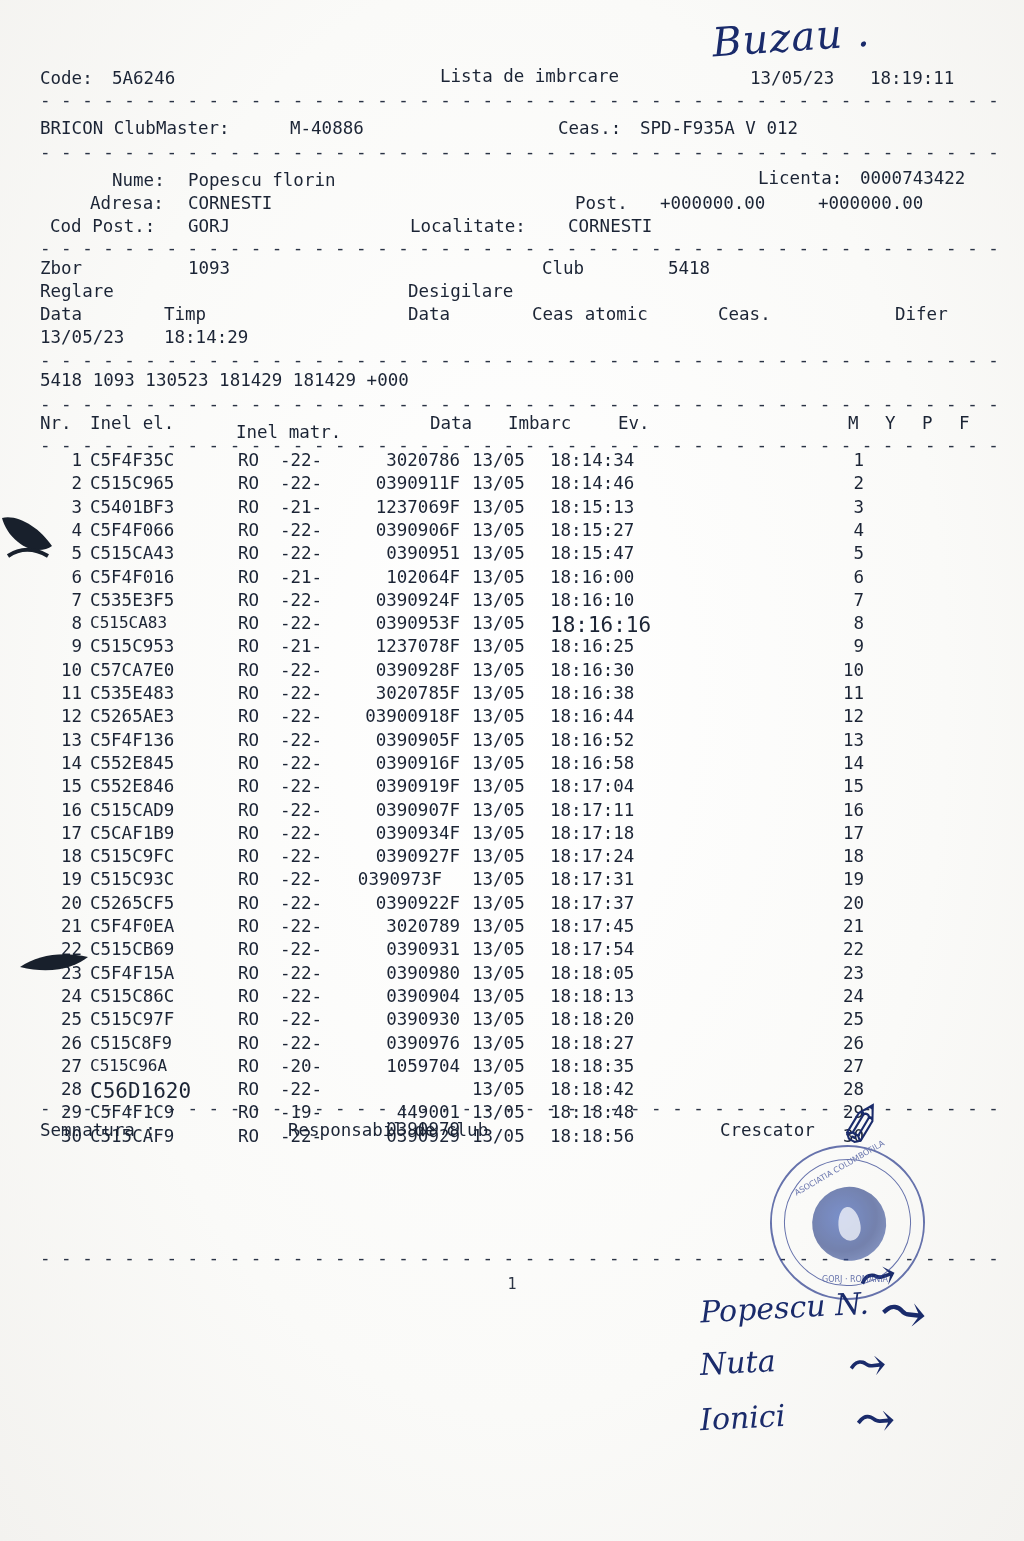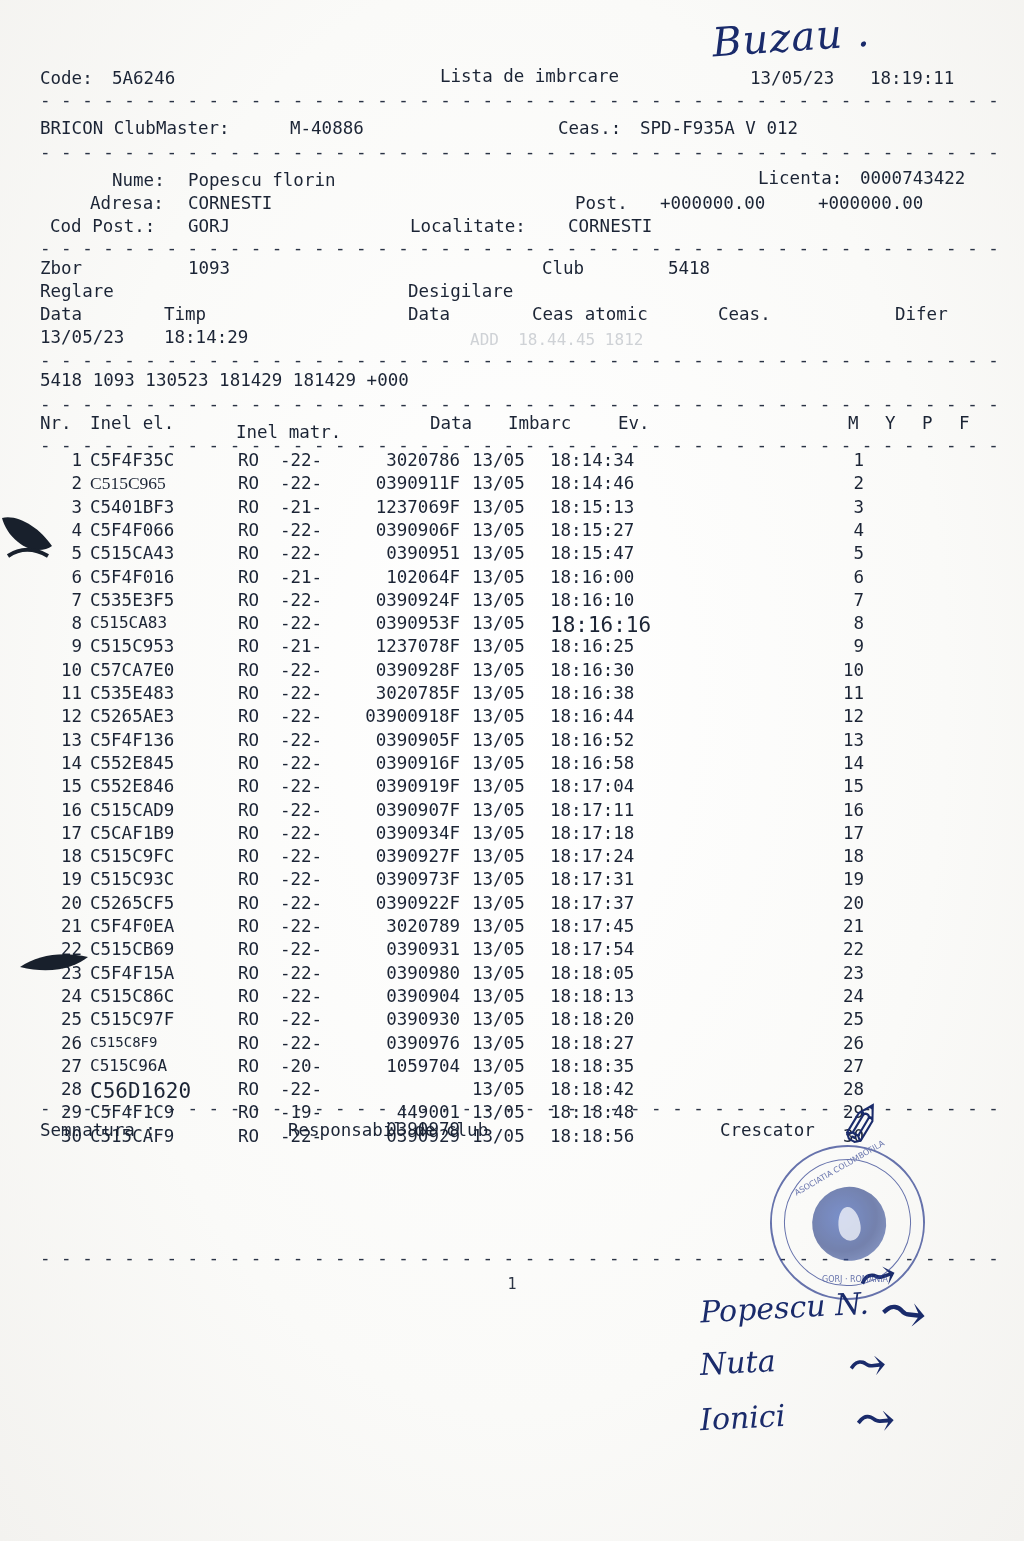--- a/index.html
+++ b/index.html
@@ -241,21 +241,21 @@
           <span style="position: absolute; white-space: pre; font-size: 17.5px; left: 50px;">C5F4F35C</span>
           <span style="position: absolute; white-space: pre; font-size: 17.5px; left: 198px;">RO</span>
           <span style="position: absolute; white-space: pre; font-size: 17.5px; left: 240px;">-22-</span>
           <span style="position: absolute; white-space: pre; font-size: 17.5px; left: 300px; width: 120px; text-align: right;">3020786</span>
           <span style="position: absolute; white-space: pre; font-size: 17.5px; left: 432px;">13/05</span>
           <span style="position: absolute; white-space: pre; font-size: 17.5px; left: 510px;">18:14:34</span>
           <span style="position: absolute; white-space: pre; font-size: 17.5px; left: 798px; width: 26px; text-align: right;">1</span>
         </div>
         <div class="tbl-row" style="position: absolute; left: 0px; top: 23.3px; width: 960px; height: 23px;">
           <span style="position: absolute; white-space: pre; font-size: 17.5px; left: 8px; width: 34px; text-align: right;">2</span>
-          <span style="position: absolute; white-space: pre; font-size: 17.5px; left: 50px; font-family: Liberation Serif, serif;">C515C965</span>
+          <span style="position: absolute; white-space: pre; font-size: 17.5px; left: 50px;">C515C965</span>
           <span style="position: absolute; white-space: pre; font-size: 17.5px; left: 198px;">RO</span>
           <span style="position: absolute; white-space: pre; font-size: 17.5px; left: 240px;">-22-</span>
           <span style="position: absolute; white-space: pre; font-size: 17.5px; left: 300px; width: 120px; text-align: right;">0390911F</span>
           <span style="position: absolute; white-space: pre; font-size: 17.5px; left: 432px;">13/05</span>
           <span style="position: absolute; white-space: pre; font-size: 17.5px; left: 510px;">18:14:46</span>
           <span style="position: absolute; white-space: pre; font-size: 17.5px; left: 798px; width: 26px; text-align: right;">2</span>
         </div>
         <div class="tbl-row" style="position: absolute; left: 0px; top: 46.6px; width: 960px; height: 23px;">
           <span style="position: absolute; white-space: pre; font-size: 17.5px; left: 8px; width: 34px; text-align: right;">3</span>
           <span style="position: absolute; white-space: pre; font-size: 17.5px; left: 50px;">C5401BF3</span>
@@ -414,21 +414,21 @@
           <span style="position: absolute; white-space: pre; font-size: 17.5px; left: 300px; width: 120px; text-align: right;">0390927F</span>
           <span style="position: absolute; white-space: pre; font-size: 17.5px; left: 432px;">13/05</span>
           <span style="position: absolute; white-space: pre; font-size: 17.5px; left: 510px;">18:17:24</span>
           <span style="position: absolute; white-space: pre; font-size: 17.5px; left: 798px; width: 26px; text-align: right;">18</span>
         </div>
         <div class="tbl-row" style="position: absolute; left: 0px; top: 419.4px; width: 960px; height: 23px;">
           <span style="position: absolute; white-space: pre; font-size: 17.5px; left: 8px; width: 34px; text-align: right;">19</span>
           <span style="position: absolute; white-space: pre; font-size: 17.5px; left: 50px;">C515C93C</span>
           <span style="position: absolute; white-space: pre; font-size: 17.5px; left: 198px;">RO</span>
           <span style="position: absolute; white-space: pre; font-size: 17.5px; left: 240px;">-22-</span>
-          <span style="position: absolute; white-space: pre; font-size: 17.5px; left: 300px; width: 120px; text-align: right;">0390973F</span>
+          <span style="position: absolute; white-space: pre; font-size: 17.5px; left: 300px; width: 120px; text-align: center;">0390973F</span>
           <span style="position: absolute; white-space: pre; font-size: 17.5px; left: 432px;">13/05</span>
           <span style="position: absolute; white-space: pre; font-size: 17.5px; left: 510px;">18:17:31</span>
           <span style="position: absolute; white-space: pre; font-size: 17.5px; left: 798px; width: 26px; text-align: right;">19</span>
         </div>
         <div class="tbl-row" style="position: absolute; left: 0px; top: 442.7px; width: 960px; height: 23px;">
           <span style="position: absolute; white-space: pre; font-size: 17.5px; left: 8px; width: 34px; text-align: right;">20</span>
           <span style="position: absolute; white-space: pre; font-size: 17.5px; left: 50px;">C5265CF5</span>
           <span style="position: absolute; white-space: pre; font-size: 17.5px; left: 198px;">RO</span>
           <span style="position: absolute; white-space: pre; font-size: 17.5px; left: 240px;">-22-</span>
           <span style="position: absolute; white-space: pre; font-size: 17.5px; left: 300px; width: 120px; text-align: right;">0390922F</span>
@@ -481,21 +481,21 @@
           <span style="position: absolute; white-space: pre; font-size: 17.5px; left: 50px;">C515C97F</span>
           <span style="position: absolute; white-space: pre; font-size: 17.5px; left: 198px;">RO</span>
           <span style="position: absolute; white-space: pre; font-size: 17.5px; left: 240px;">-22-</span>
           <span style="position: absolute; white-space: pre; font-size: 17.5px; left: 300px; width: 120px; text-align: right;">0390930</span>
           <span style="position: absolute; white-space: pre; font-size: 17.5px; left: 432px;">13/05</span>
           <span style="position: absolute; white-space: pre; font-size: 17.5px; left: 510px;">18:18:20</span>
           <span style="position: absolute; white-space: pre; font-size: 17.5px; left: 798px; width: 26px; text-align: right;">25</span>
         </div>
         <div class="tbl-row" style="position: absolute; left: 0px; top: 582.5px; width: 960px; height: 23px;">
           <span style="position: absolute; white-space: pre; font-size: 17.5px; left: 8px; width: 34px; text-align: right;">26</span>
-          <span style="position: absolute; white-space: pre; font-size: 14px; left: 50px;">C515C8F9</span>
+          <span style="position: absolute; white-space: pre; font-size: 17px; left: 50px;">C515C8F9</span>
           <span style="position: absolute; white-space: pre; font-size: 17.5px; left: 198px;">RO</span>
           <span style="position: absolute; white-space: pre; font-size: 17.5px; left: 240px;">-22-</span>
           <span style="position: absolute; white-space: pre; font-size: 17.5px; left: 300px; width: 120px; text-align: right;">0390976</span>
           <span style="position: absolute; white-space: pre; font-size: 17.5px; left: 432px;">13/05</span>
           <span style="position: absolute; white-space: pre; font-size: 17.5px; left: 510px;">18:18:27</span>
           <span style="position: absolute; white-space: pre; font-size: 17.5px; left: 798px; width: 26px; text-align: right;">26</span>
         </div>
         <div class="tbl-row" style="position: absolute; left: 0px; top: 605.8px; width: 960px; height: 23px;">
           <span style="position: absolute; white-space: pre; font-size: 17.5px; left: 8px; width: 34px; text-align: right;">27</span>
           <span style="position: absolute; white-space: pre; font-size: 16px; left: 50px;">C515C96A</span>
@@ -540,21 +540,20 @@
 
     <div class="dashes" style="top:1100px; left:0;">- - - - - - - - - - - - - - - - - - - - - - - - - - - - - - - - - - - - - - - - - - - - - - - - - -</div>
 
     <div class="row" style="left:0; top:1122px;">Semnatura :</div>
     <div class="row" style="left:248px; top:1122px;">Responsabil de club</div>
     <div class="row" style="left:680px; top:1122px;">Crescator</div>
 
     <div class="dashes" style="top:1250px; left:0;">- - - - - - - - - - - - - - - - - - - - - - - - - - - - - - - - - - - - - - - - - - - - - - - - - -</div>
   </div>
 
-  <div id="ghost">ADD  18.44.45 1812</div>
 
   <div id="page-num">1</div>
 
   <div class="feather" id="feather1">
     <svg width="70" height="55" viewBox="0 0 70 55">
       <path d="M2 6 C18 2 40 16 52 34 C44 40 30 40 18 30 C10 24 4 14 2 6 Z" fill="#18202c"></path>
       <path d="M8 44 C20 36 34 36 48 44" stroke="#18202c" stroke-width="4" fill="none"></path>
     </svg>
   </div>
   <div class="feather" id="feather2">

